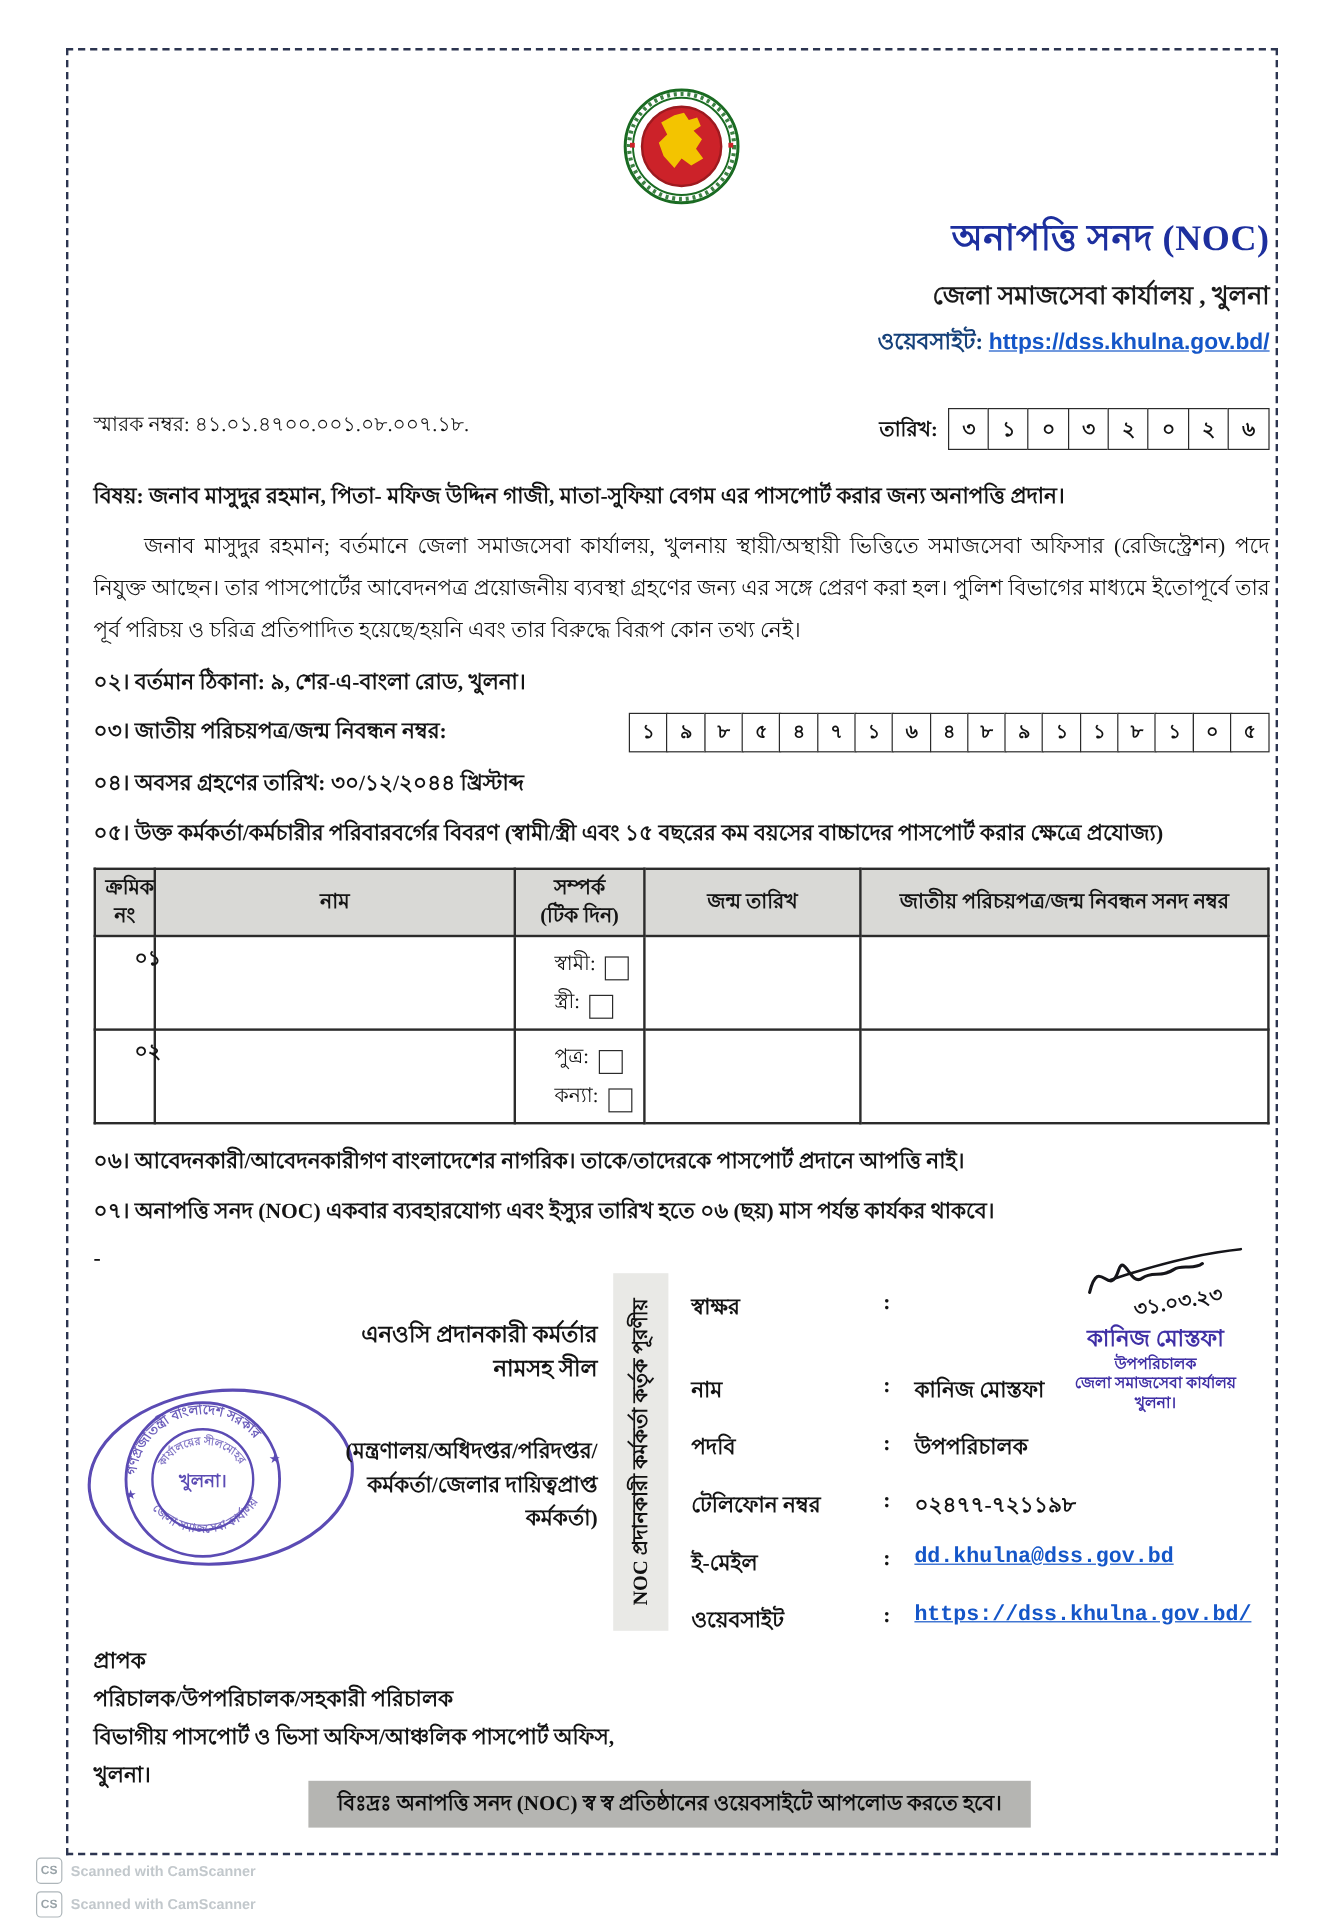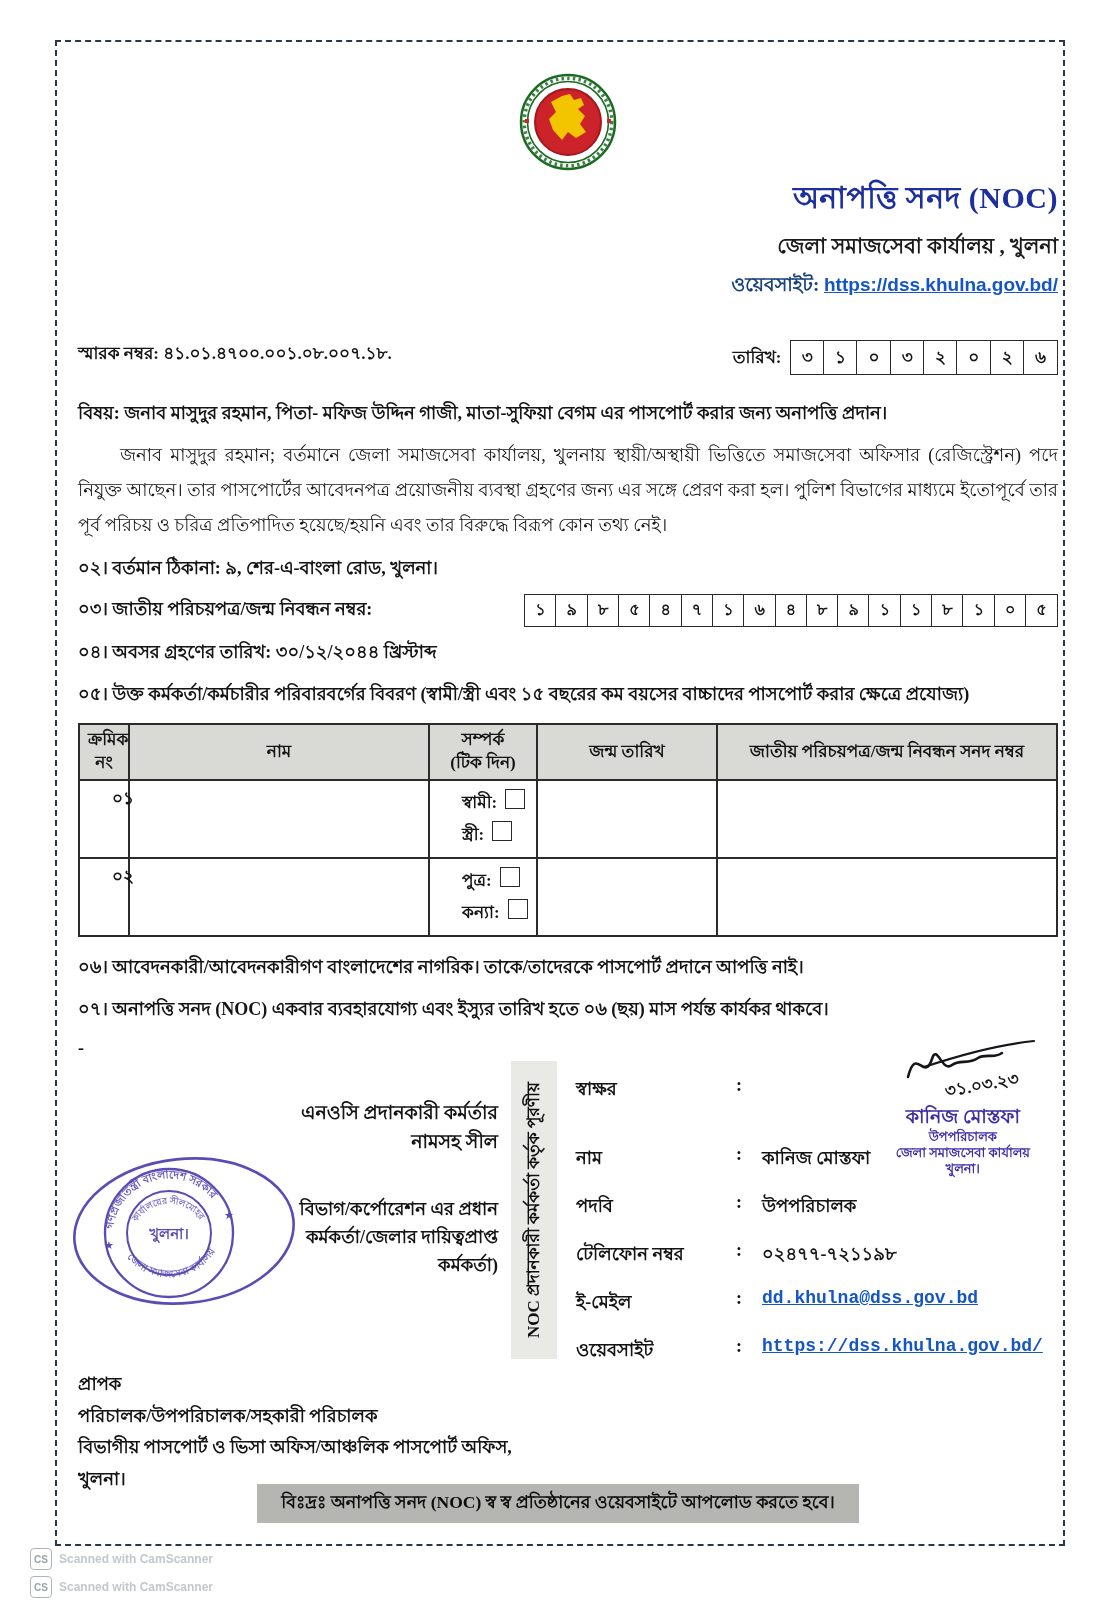--- a/index.html
+++ b/index.html
@@ -18,21 +18,21 @@
   
   .header{text-align:right;}
   .emblem{width:100px;height:100px;margin:14px auto 0;display:block;}
   .doc-title{font-size:30px;font-weight:bold;color:#1d2f9e;margin-top:2px;letter-spacing:.5px;}
   .doc-office{font-size:21px;color:#1b1b1b;margin-top:5px;font-weight:600;}
   .doc-site{font-size:19px;margin-top:5px;color:#16417a;font-weight:600;}
   .doc-site .url{color:#1456c8;text-decoration:underline;font-family:"Liberation Sans",sans-serif;font-weight:bold;}
 
   
   .memo-row{display:flex;justify-content:space-between;align-items:flex-start;margin-top:38px;}
-  .memo-no{font-size:17px;font-weight:700;}
+  .memo-no{font-size:17px;font-weight:400;}
   .date-wrap{display:flex;align-items:center;gap:10px;}
   .date-label{font-size:17px;font-weight:700;margin-left:14px;}
   .digit-boxes{display:inline-flex;}
   .dbox{
     width:33px;height:33px;border:1.7px solid #2b2b2b;margin-left:-1.7px;
     display:flex;align-items:center;justify-content:center;
     font-size:17px;font-weight:bold;background:#fff;
   }
   .dbox.small{width:31px;height:31px;font-size:16px;}
 
@@ -40,21 +40,21 @@
   .subject{font-size:18px;font-weight:bold;margin-top:24px;}
   .body-par{font-size:18px;line-height:1.95;text-align:justify;text-indent:42px;margin-top:8px;font-weight:500;}
   .item{font-size:18px;margin-top:11px;font-weight:600;}
   .item03-row{display:flex;justify-content:space-between;align-items:center;margin-top:9px;}
 
   
   table.fam{border-collapse:collapse;width:100%;margin-top:12px;table-layout:fixed;}
   table.fam th,table.fam td{border:2px solid #2b2b2b;padding:4px 8px;vertical-align:top;}
   table.fam th{background:#d9d9d6;font-size:17px;font-weight:bold;line-height:1.35;vertical-align:middle;}
   table.fam td{font-size:17px;font-weight:600;height:62px;padding-left:32px;}
-  .rel-line{display:flex;align-items:flex-start;gap:8px;margin:4px 0;font-weight:700;}
+  .rel-line{display:flex;align-items:flex-end;gap:8px;margin:4px 0;font-weight:400;}
   .cbox{width:18px;height:18px;border:1.8px solid #2b2b2b;display:inline-block;background:#fff;flex:0 0 auto;}
 
   .stray-dash{margin-top:12px;font-size:18px;font-weight:bold;}
 
   
   .sig-section{position:relative;height:302px;margin-top:2px;}
   .vnote{
     position:absolute;left:433px;top:0;width:46px;height:298px;background:#e9e9e6;
     display:flex;align-items:center;justify-content:center;
   }
@@ -262,21 +262,21 @@
         <text x="38" y="100" fill="#4a38ac" font-size="11">★</text>
         <text x="158" y="70" fill="#4a38ac" font-size="11">★</text>
       </svg>
 
       <div class="left-block">
         <div class="left-title">
           <div>এনওসি প্রদানকারী কর্মর্তার</div>
           <div>নামসহ সীল</div>
         </div>
         <div class="left-paren">
-          <div>বিভাগ/কর্পোরেশন এর প্রধান</div>
+          <div>(মন্ত্রণালয়/অধিদপ্তর/পরিদপ্তর/</div>
           <div>কর্মকর্তা/জেলার দায়িত্বপ্রাপ্ত</div>
           <div>কর্মকর্তা)</div>
         </div>
       </div>
 
       <div class="vnote">
         <span class="vtext">NOC প্রদানকারী কর্মকর্তা কর্তৃক পূরণীয়</span>
       </div>
 
       <div class="fields">

